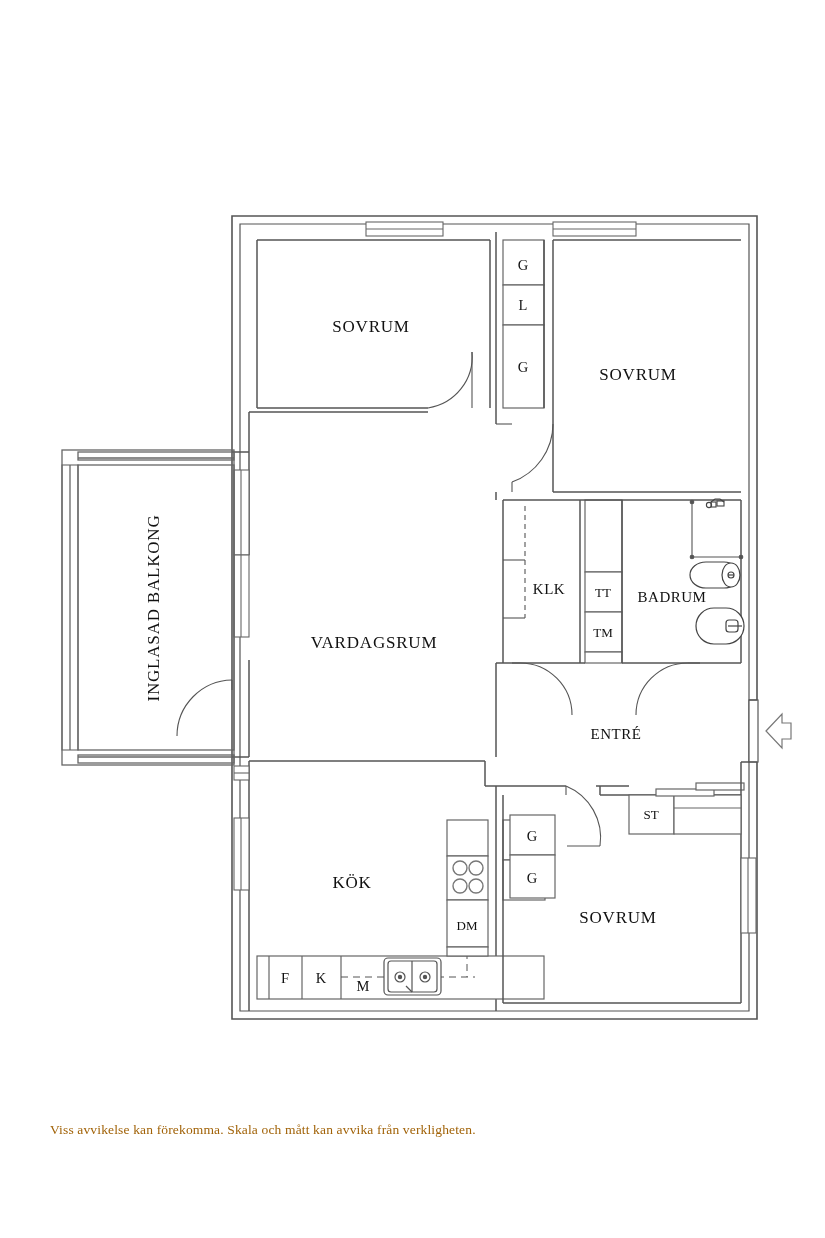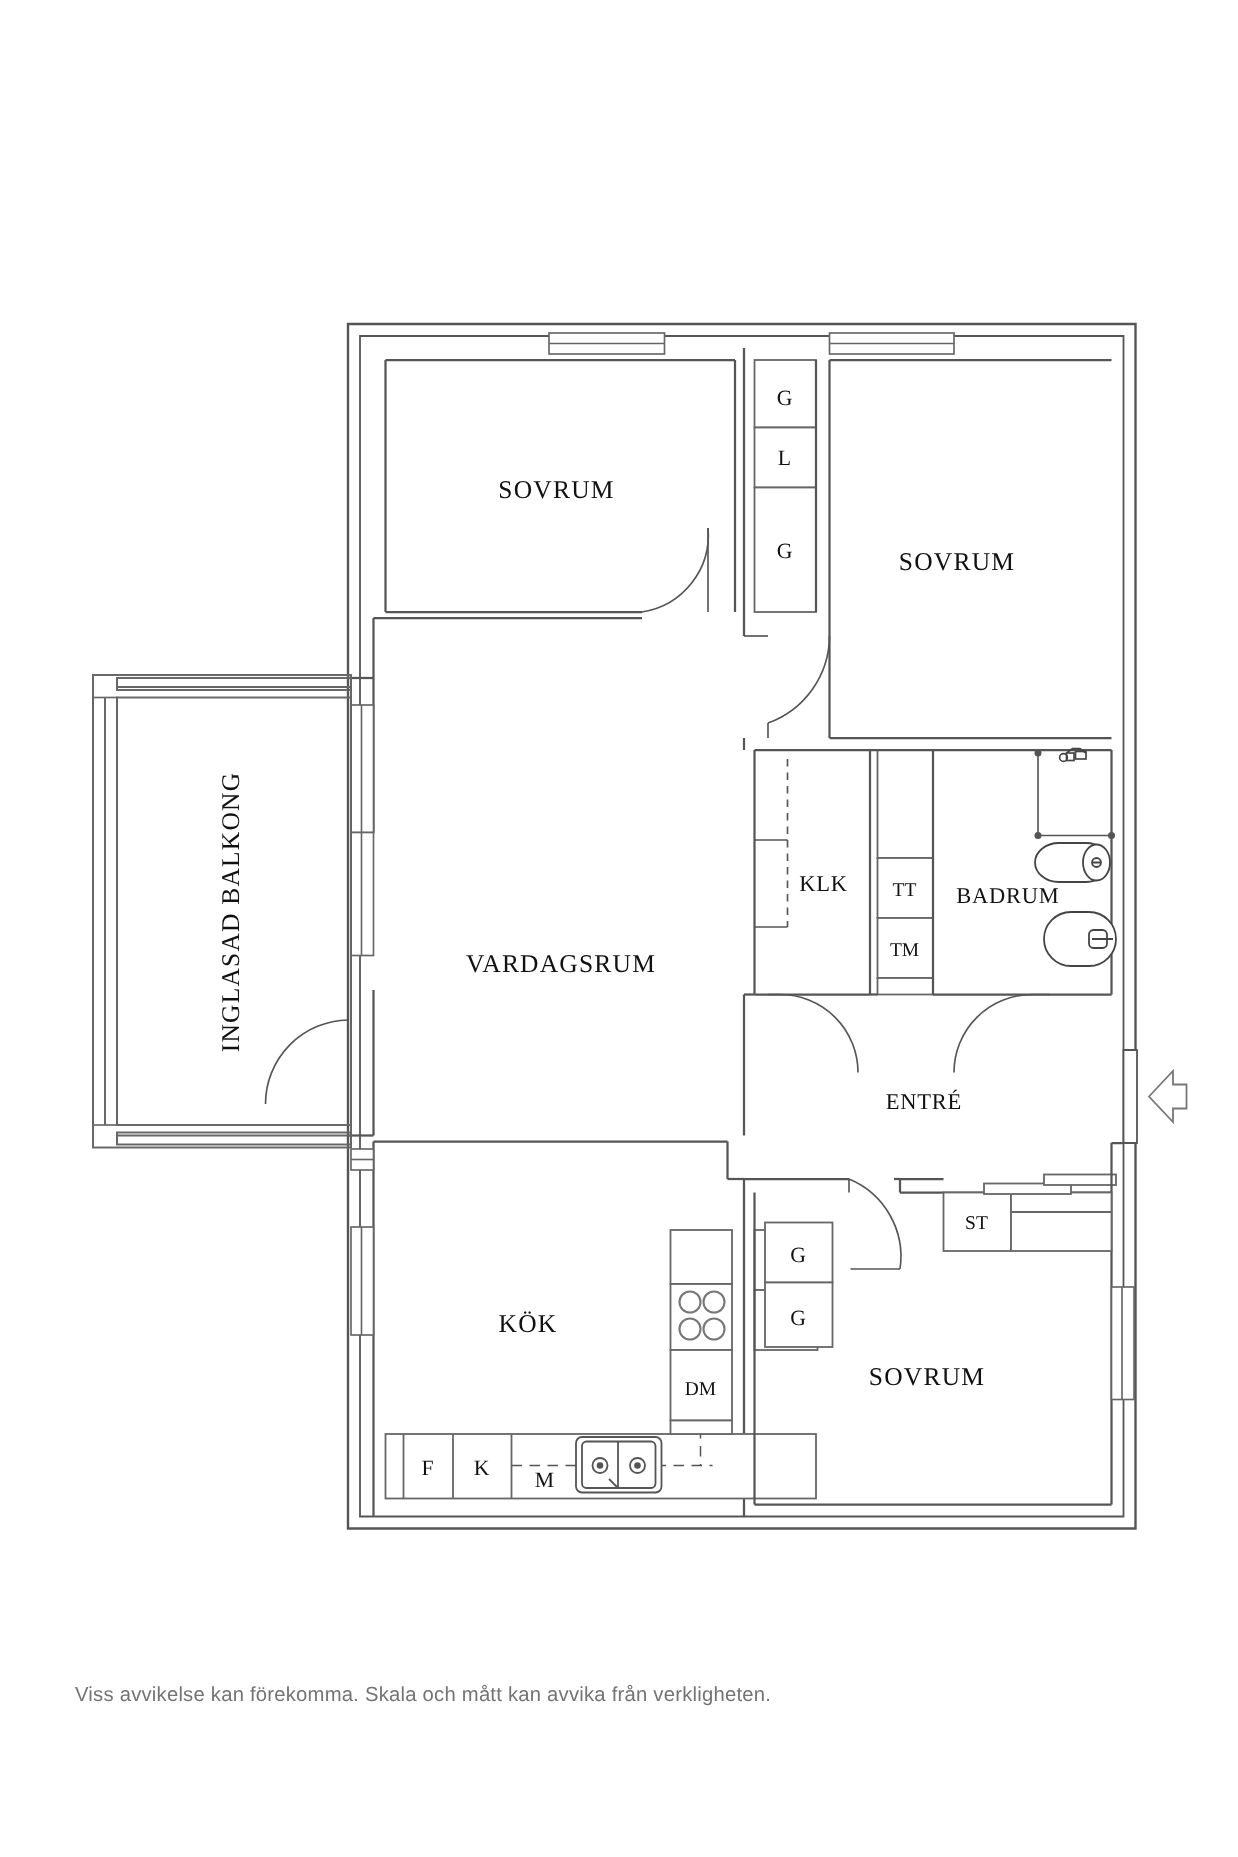--- a/index.html
+++ b/index.html
@@ -21,23 +21,23 @@
     height: 1238px;
   }
   #plan-svg {
     position: absolute;
     left: 0; top: 0;
   }
   .caption {
     position: absolute;
     left: 50px;
     top: 1122px;
-    font-family: Liberation Sans, sans-serif;
+    font-family: Liberation Serif, serif;
     font-size: 13.5px;
-    color: #737373;
+    color: #a16207;
     letter-spacing: 0.15px;
     white-space: nowrap;
   }
   
   text {
     font-family: "Liberation Serif", serif;
     fill: #111111;
   }
   .room-label {
     font-size: 17px;

